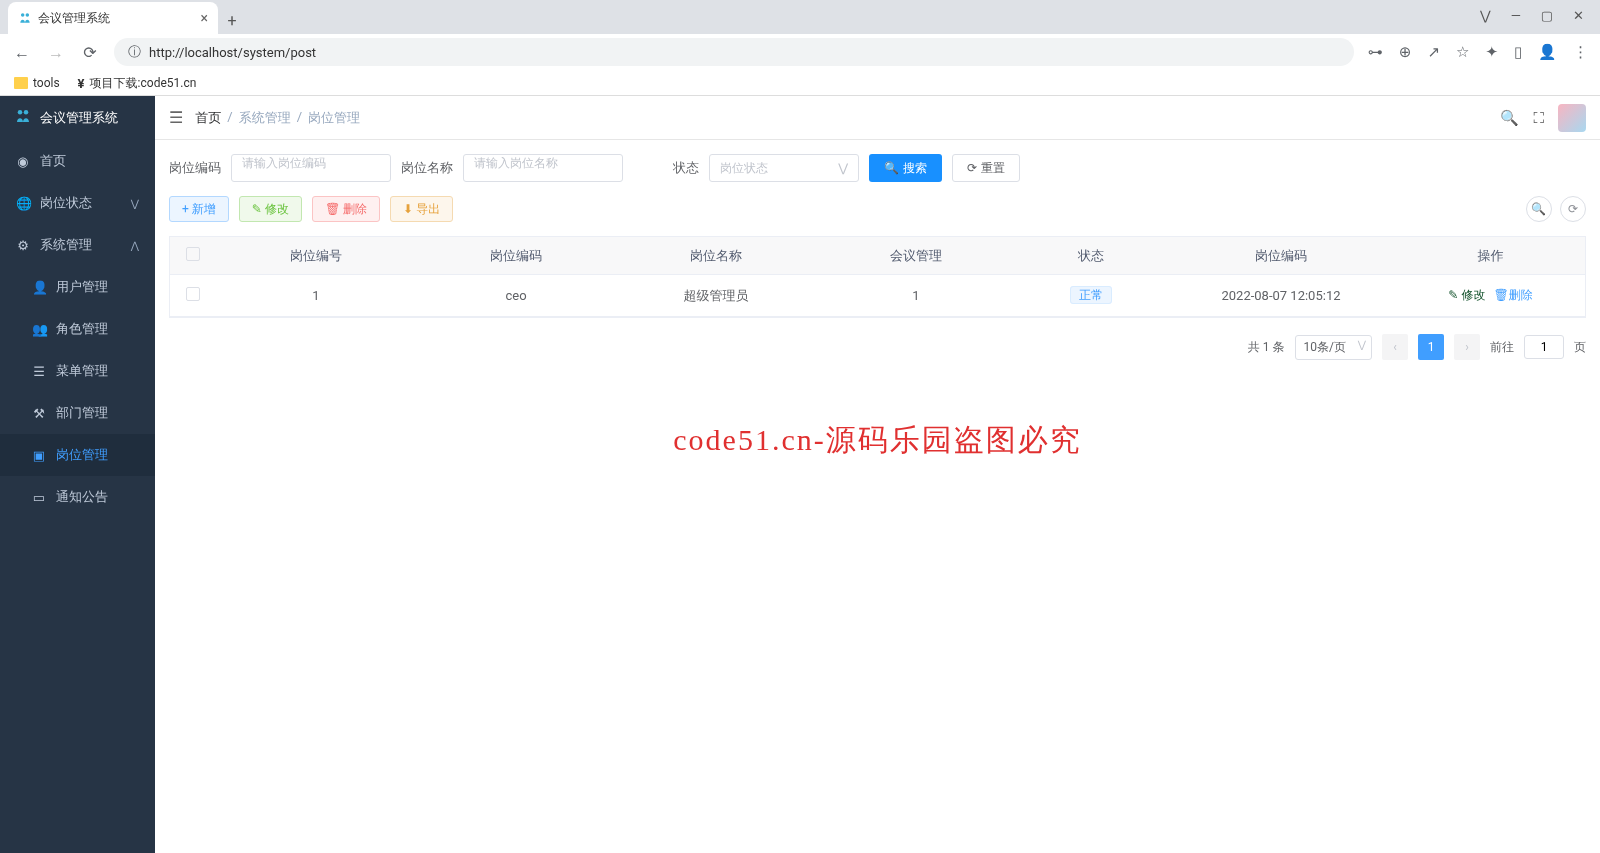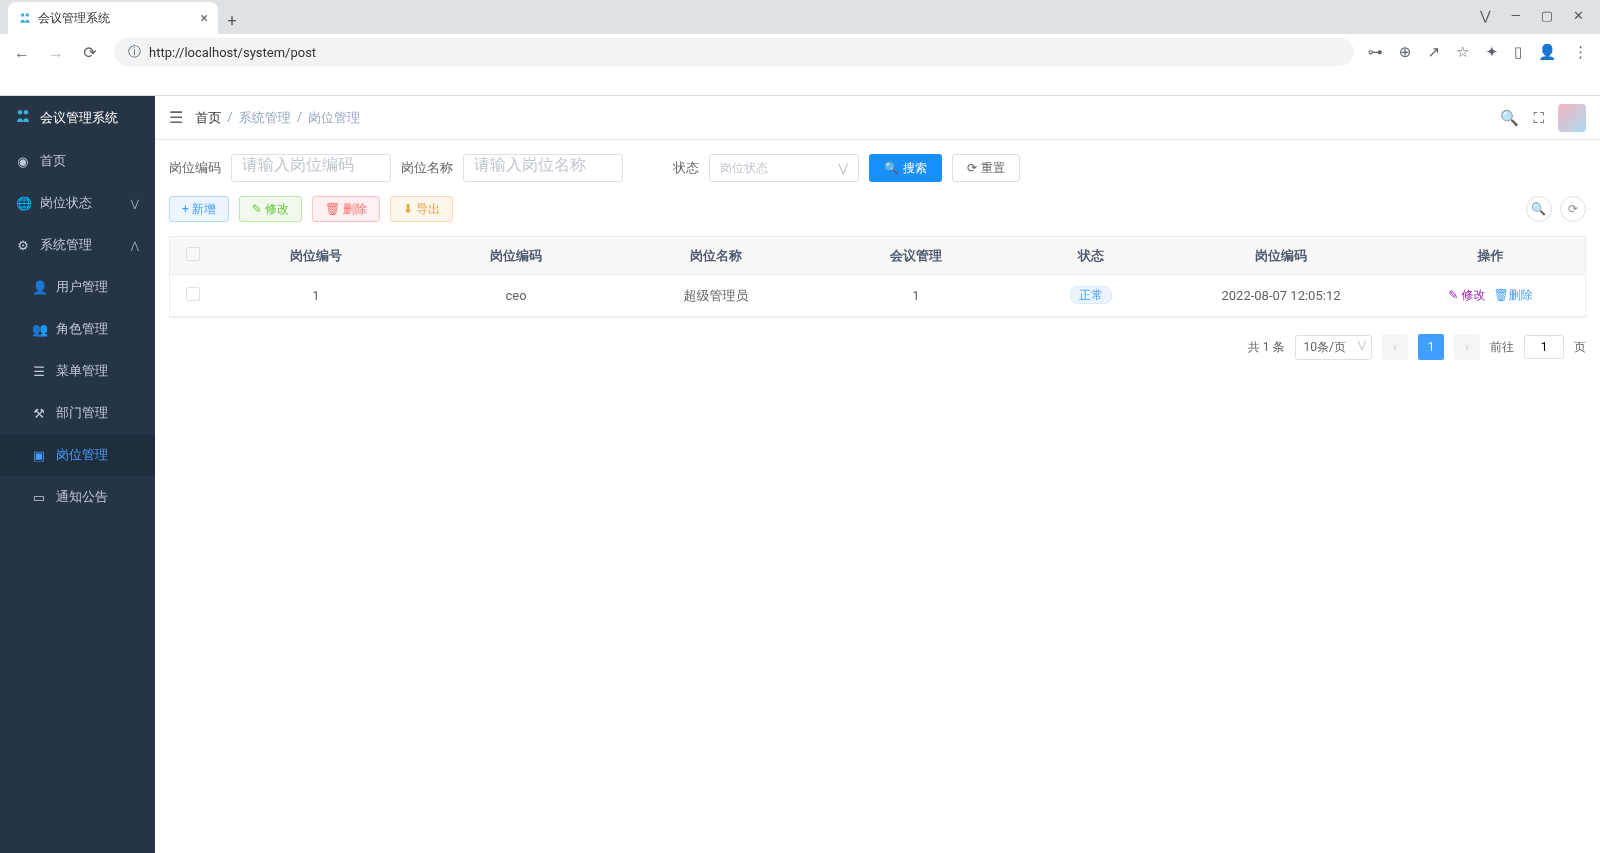--- a/index.html
+++ b/index.html
@@ -36,49 +36,49 @@
 .topbar{height:44px;border-bottom:1px solid #e6e6e6;display:flex;align-items:center;padding:0 14px;gap:12px}
 .hamburger{color:#666;cursor:pointer;font-size:16px}
 .breadcrumb{font-size:13px;color:#97a8be;display:flex;gap:6px}
 .breadcrumb .bc-home{color:#303133}
 .topbar-right{margin-left:auto;display:flex;align-items:center;gap:14px;color:#555}
 .topbar-right span{cursor:pointer;font-size:15px}
 .avatar{width:28px;height:28px;border-radius:4px;background:linear-gradient(135deg,#f8b5c1,#a8d8f0);cursor:pointer}
 .content{padding:14px;position:relative}
 .search-row{display:flex;align-items:center;gap:10px;margin-bottom:14px;font-size:13px;color:#606266}
 .fld-label{font-size:13px}
-.inp{width:160px;height:28px;border:1px solid #dcdfe6;border-radius:3px;padding:0 10px;font-size:16px;color:#c0c4cc}
+.inp{width:160px;height:28px;border:1px solid #dcdfe6;border-radius:3px;padding:0 10px;font-size:12px;color:#c0c4cc}
 .sel{width:150px;height:28px;border:1px solid #dcdfe6;border-radius:3px;padding:0 10px;font-size:12px;color:#c0c4cc;display:flex;align-items:center;justify-content:space-between}
 .btn{height:28px;padding:0 14px;border-radius:3px;font-size:12px;cursor:pointer;display:flex;align-items:center;gap:4px;border:1px solid transparent}
 .btn-primary{background:#1890ff;color:#fff}
 .btn-default{background:#fff;border:1px solid #dcdfe6;color:#606266}
 .action-row{display:flex;gap:10px;margin-bottom:14px;align-items:center}
 .btn-sm{height:26px;padding:0 12px;border-radius:3px;font-size:12px;cursor:pointer;display:flex;align-items:center;gap:3px;border:1px solid}
 .btn-add{background:#ecf5ff;border-color:#b3d8ff;color:#409eff}
 .btn-edit{background:#f0f9eb;border-color:#c2e7b0;color:#67c23a}
 .btn-del{background:#fef0f0;border-color:#fbc4c4;color:#f56c6c}
 .btn-export{background:#fdf6ec;border-color:#f5dab1;color:#e6a23c}
 .action-right{margin-left:auto;display:flex;gap:8px}
 .circle-btn{width:26px;height:26px;border:1px solid #dcdfe6;border-radius:50%;display:flex;align-items:center;justify-content:center;font-size:12px;color:#909399;cursor:pointer}
 .table{width:100%;border:1px solid #ebeef5;font-size:13px}
-.thead{display:flex;background:#f8f8f9;border-bottom:1px solid #ebeef5;color:#515a6e;height:38px;align-items:center;font-weight:700}
+.thead{display:flex;background:#f8f8f9;border-bottom:1px solid #ebeef5;color:#515a6e;height:38px;align-items:center;font-weight:400}
 .trow{display:flex;border-bottom:1px solid #ebeef5;color:#606266;height:42px;align-items:center}
 .tc{text-align:center;padding:0 8px}
 .tc-chk{width:46px}
 .tc-1{width:200px}
 .tc-2{width:200px}
 .tc-3{width:200px}
 .tc-4{width:200px}
 .tc-5{width:150px}
 .tc-6{width:230px}
 .tc-7{flex:1}
 .chk{width:14px;height:14px;border:1px solid #dcdfe6;border-radius:2px;display:inline-block;cursor:pointer}
-.tag{background:#ecf5ff;color:#409eff;border:1px solid #d9ecff;border-radius:8px;padding:1px 8px;font-size:12px}
+.tag{background:#ecf5ff;color:#409eff;border:1px solid #d9ecff;border-radius:3px;padding:1px 8px;font-size:12px}
 .row-actions{display:flex;gap:8px;justify-content:center;font-size:12px}
-.ra-edit{color:#a21caf;cursor:pointer}
+.ra-edit{color:#14532d;cursor:pointer}
 .ra-del{color:#409eff;cursor:pointer}
 .pagination{display:flex;justify-content:flex-end;align-items:center;gap:10px;padding:16px 0;font-size:12px;color:#606266}
 .pg-sel{border:1px solid #dcdfe6;border-radius:3px;padding:3px 25px 3px 8px;position:relative}
 .pg-btn{width:26px;height:26px;border-radius:2px;display:flex;align-items:center;justify-content:center;background:#f4f4f5;color:#c0c4cc;cursor:pointer}
 .pg-btn.active{background:#409eff;color:#fff}
 .pg-inp{width:40px;height:24px;border:1px solid #dcdfe6;border-radius:3px;text-align:center;font-size:12px}
 .watermark{position:absolute;top:280px;left:50%;transform:translateX(-50%);font-size:30px;color:#e03030;font-family:"SimSun",serif;letter-spacing:2px;white-space:nowrap}
 </style>
 </head>
 <body>
@@ -114,20 +114,30 @@
     </div>
     <div class="addr-icons">
       <span>⊶</span>
       <span>⊕</span>
       <span>↗</span>
       <span>☆</span>
       <span>✦</span>
       <span>▯</span>
       <span>👤</span>
       <span>⋮</span>
+    </div>
+  </div>
+  <div class="bookmark-bar">
+    <div class="bm-item">
+      <span class="bm-folder"></span>
+      <span>tools</span>
+    </div>
+    <div class="bm-item">
+      <span class="bm-y">¥</span>
+      <span>项目下载:code51.cn</span>
     </div>
   </div>
 </div>
 
 <div class="app">
   <div class="sidebar">
     <div class="sb-header">
       <span class="sb-logo">
         <svg viewBox="0 0 24 24" width="18" height="18" fill="currentColor">
             <circle cx="8" cy="7" r="3"></circle>
@@ -274,15 +284,16 @@
           <span style="position:absolute;right:5px;color:#c0c4cc;font-size:10px">⋁</span>
         </div>
         <div class="pg-btn">‹</div>
         <div class="pg-btn active">1</div>
         <div class="pg-btn">›</div>
         <span>前往</span>
         <input class="pg-inp" value="1" style="">
         <span>页</span>
       </div>
 
+      <div class="watermark">code51.cn-源码乐园盗图必究</div>
     </div>
   </div>
 </div>
 
 </body></html>

